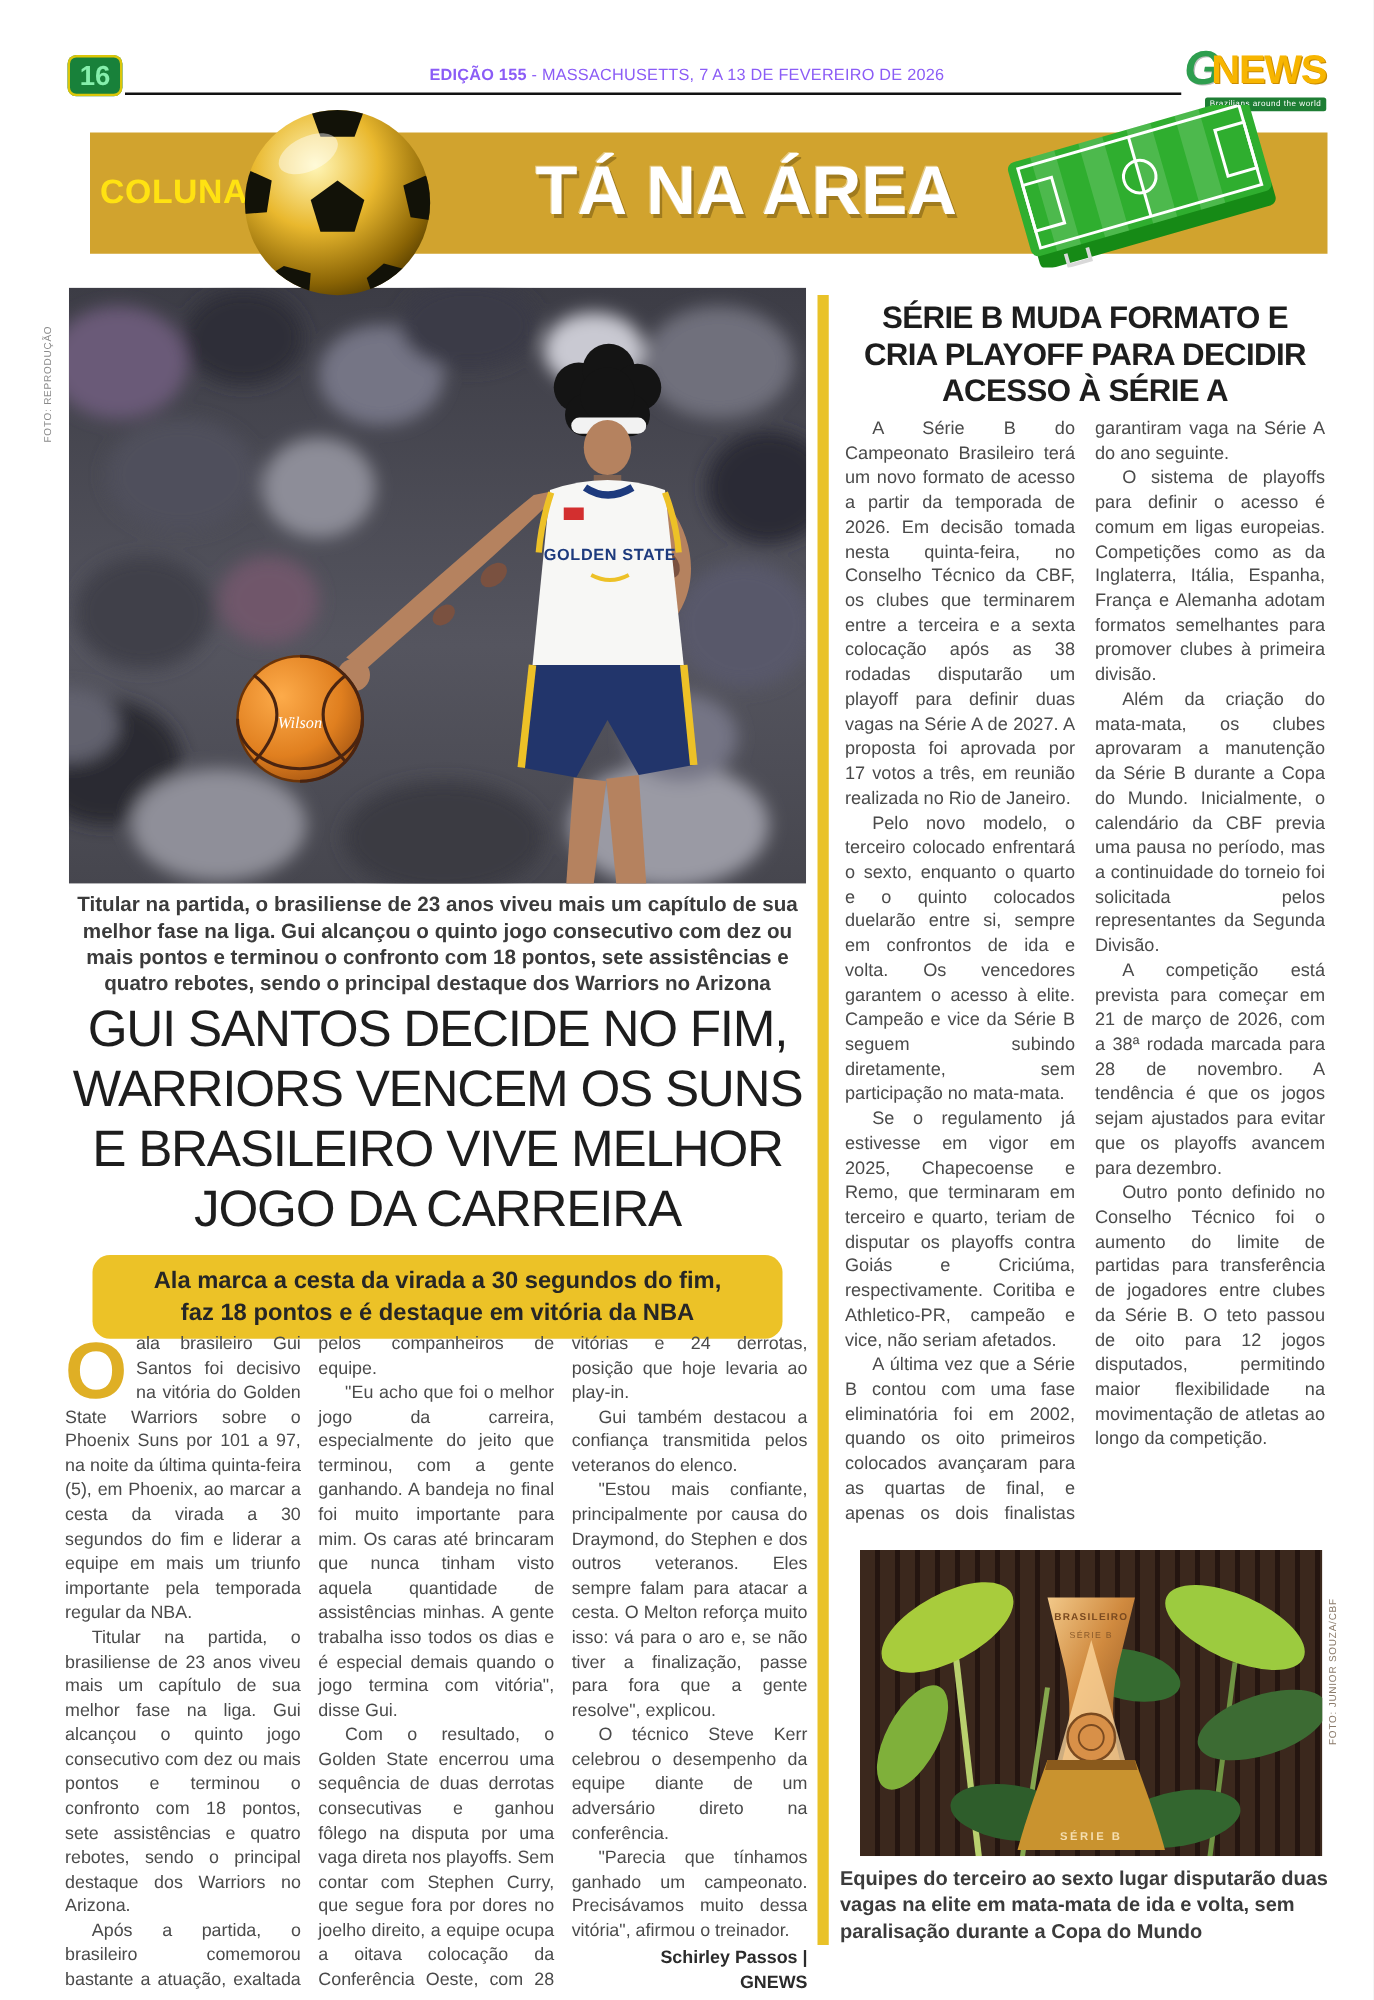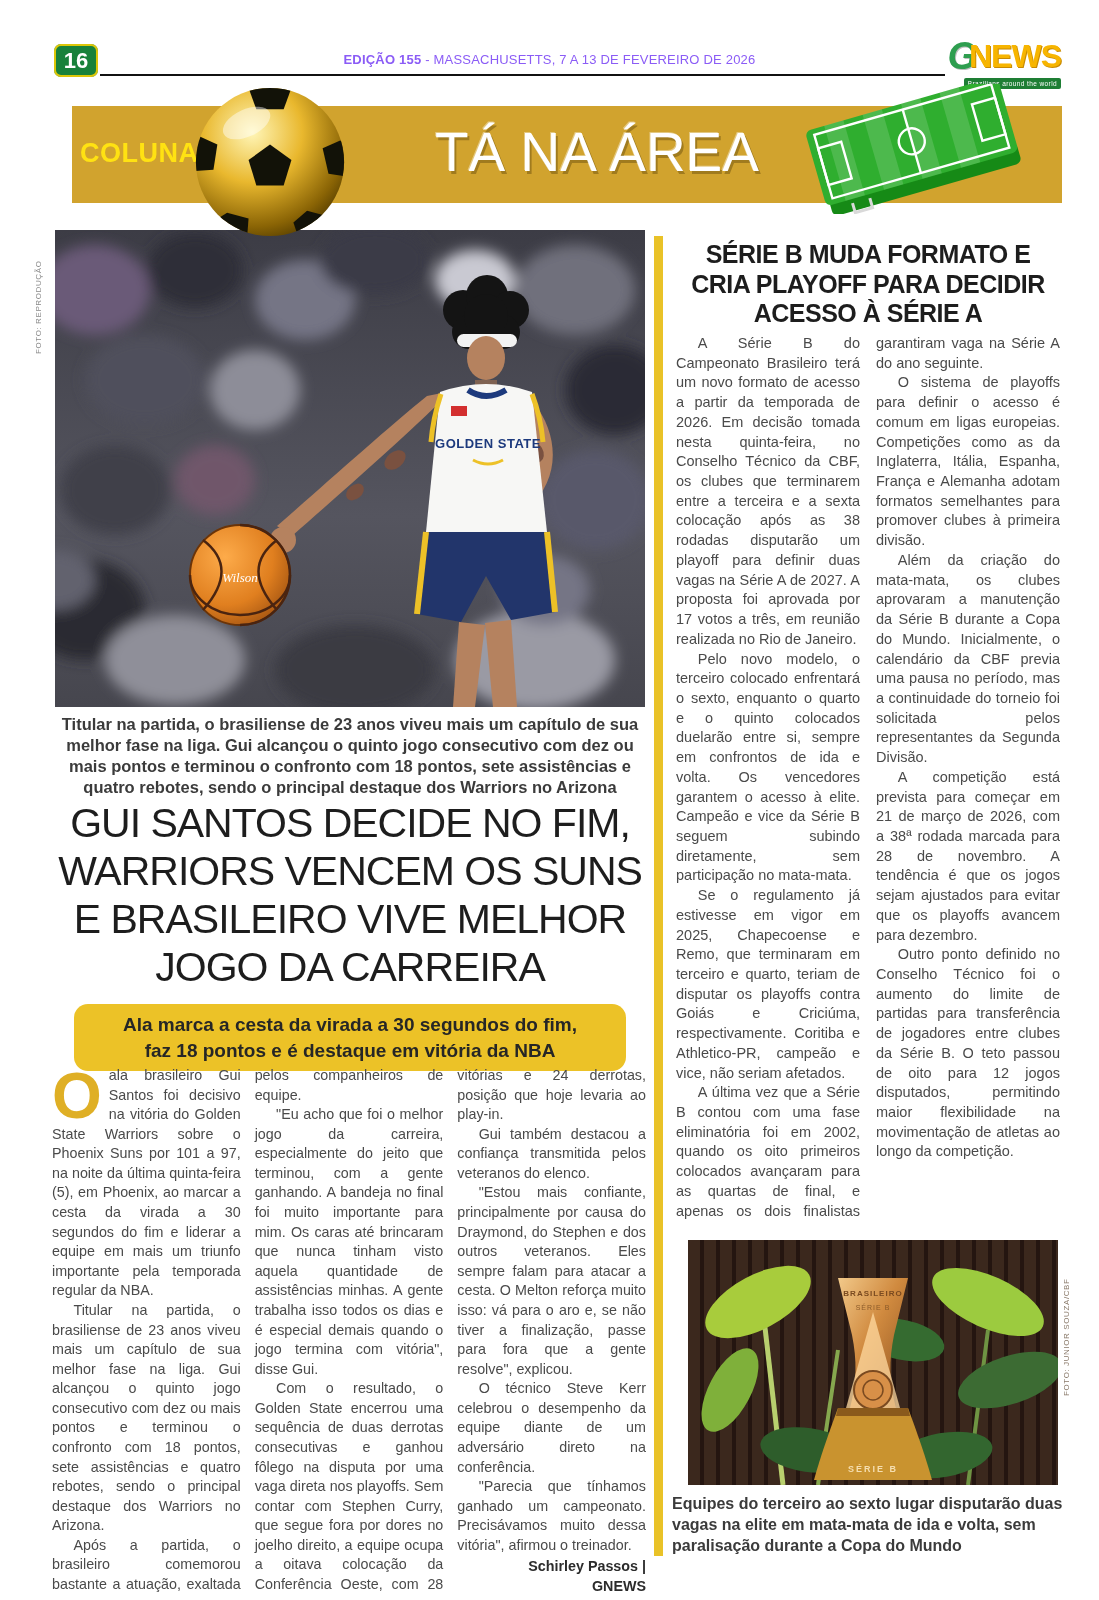--- a/index.html
+++ b/index.html
@@ -4,21 +4,21 @@
 <style>
   html,body{margin:0;padding:0;background:#e8e8e8;}
   .page{
     position:relative;width:1099px;height:1600px;margin:0 auto;
     background:#ffffff;overflow:hidden;
     font-family:"Liberation Sans",sans-serif;color:#3f3f3f;
   }
   
   .page-badge{
     position:absolute;left:54px;top:44px;width:44px;height:33px;
-    background:#18813a;border-radius:7px;color:#ffffff;
+    background:#18813a;border-radius:7px;color:#86efac;
     font-weight:bold;font-size:22px;display:flex;align-items:center;justify-content:center;
     box-shadow:inset 0 0 0 2px rgba(255,210,0,.85);
   }
   .header-rule{position:absolute;left:100px;top:74px;width:845px;height:2px;background:#111;}
   .edition-line{
     position:absolute;left:0;right:0;top:52px;text-align:center;
     font-size:13px;color:#8b5cf6;letter-spacing:.2px;
   }
   .edition-line .ed-bold{font-weight:bold;}
   .logo{position:absolute;right:38px;top:38px;width:130px;text-align:right;}
@@ -36,21 +36,21 @@
     padding:2px 4px;border-radius:2px;letter-spacing:.4px;display:inline-block;
   }
   
   .banner-bar{position:absolute;left:72px;top:106px;width:990px;height:97px;background:#d1a32e;}
   .kicker{
     position:absolute;left:80px;top:138px;font-size:27px;font-weight:bold;
     color:#ffe212;letter-spacing:.5px;z-index:3;
   }
   .banner-title{
     position:absolute;left:372px;top:120px;width:450px;text-align:center;z-index:2;
-    font-size:55px;font-weight:normal;color:#ffffff;letter-spacing:0px;
+    font-size:55px;font-weight:bold;color:#ffffff;letter-spacing:0px;
     text-shadow:2px 3px 0 rgba(70,50,0,.35), -1px -1px 0 rgba(255,255,255,.4);
   }
   .ball-wrap{position:absolute;left:192px;top:84px;width:156px;height:156px;z-index:4;}
   .field-wrap{position:absolute;left:788px;top:84px;width:252px;height:130px;z-index:4;}
   
   .main-photo{position:absolute;left:55px;top:230px;width:590px;height:477px;overflow:hidden;}
   .photo-credit-left{
     position:absolute;left:34px;top:234px;height:120px;
     writing-mode:vertical-rl;transform:rotate(180deg);
     font-size:8px;color:#8a8a8a;letter-spacing:.6px;

